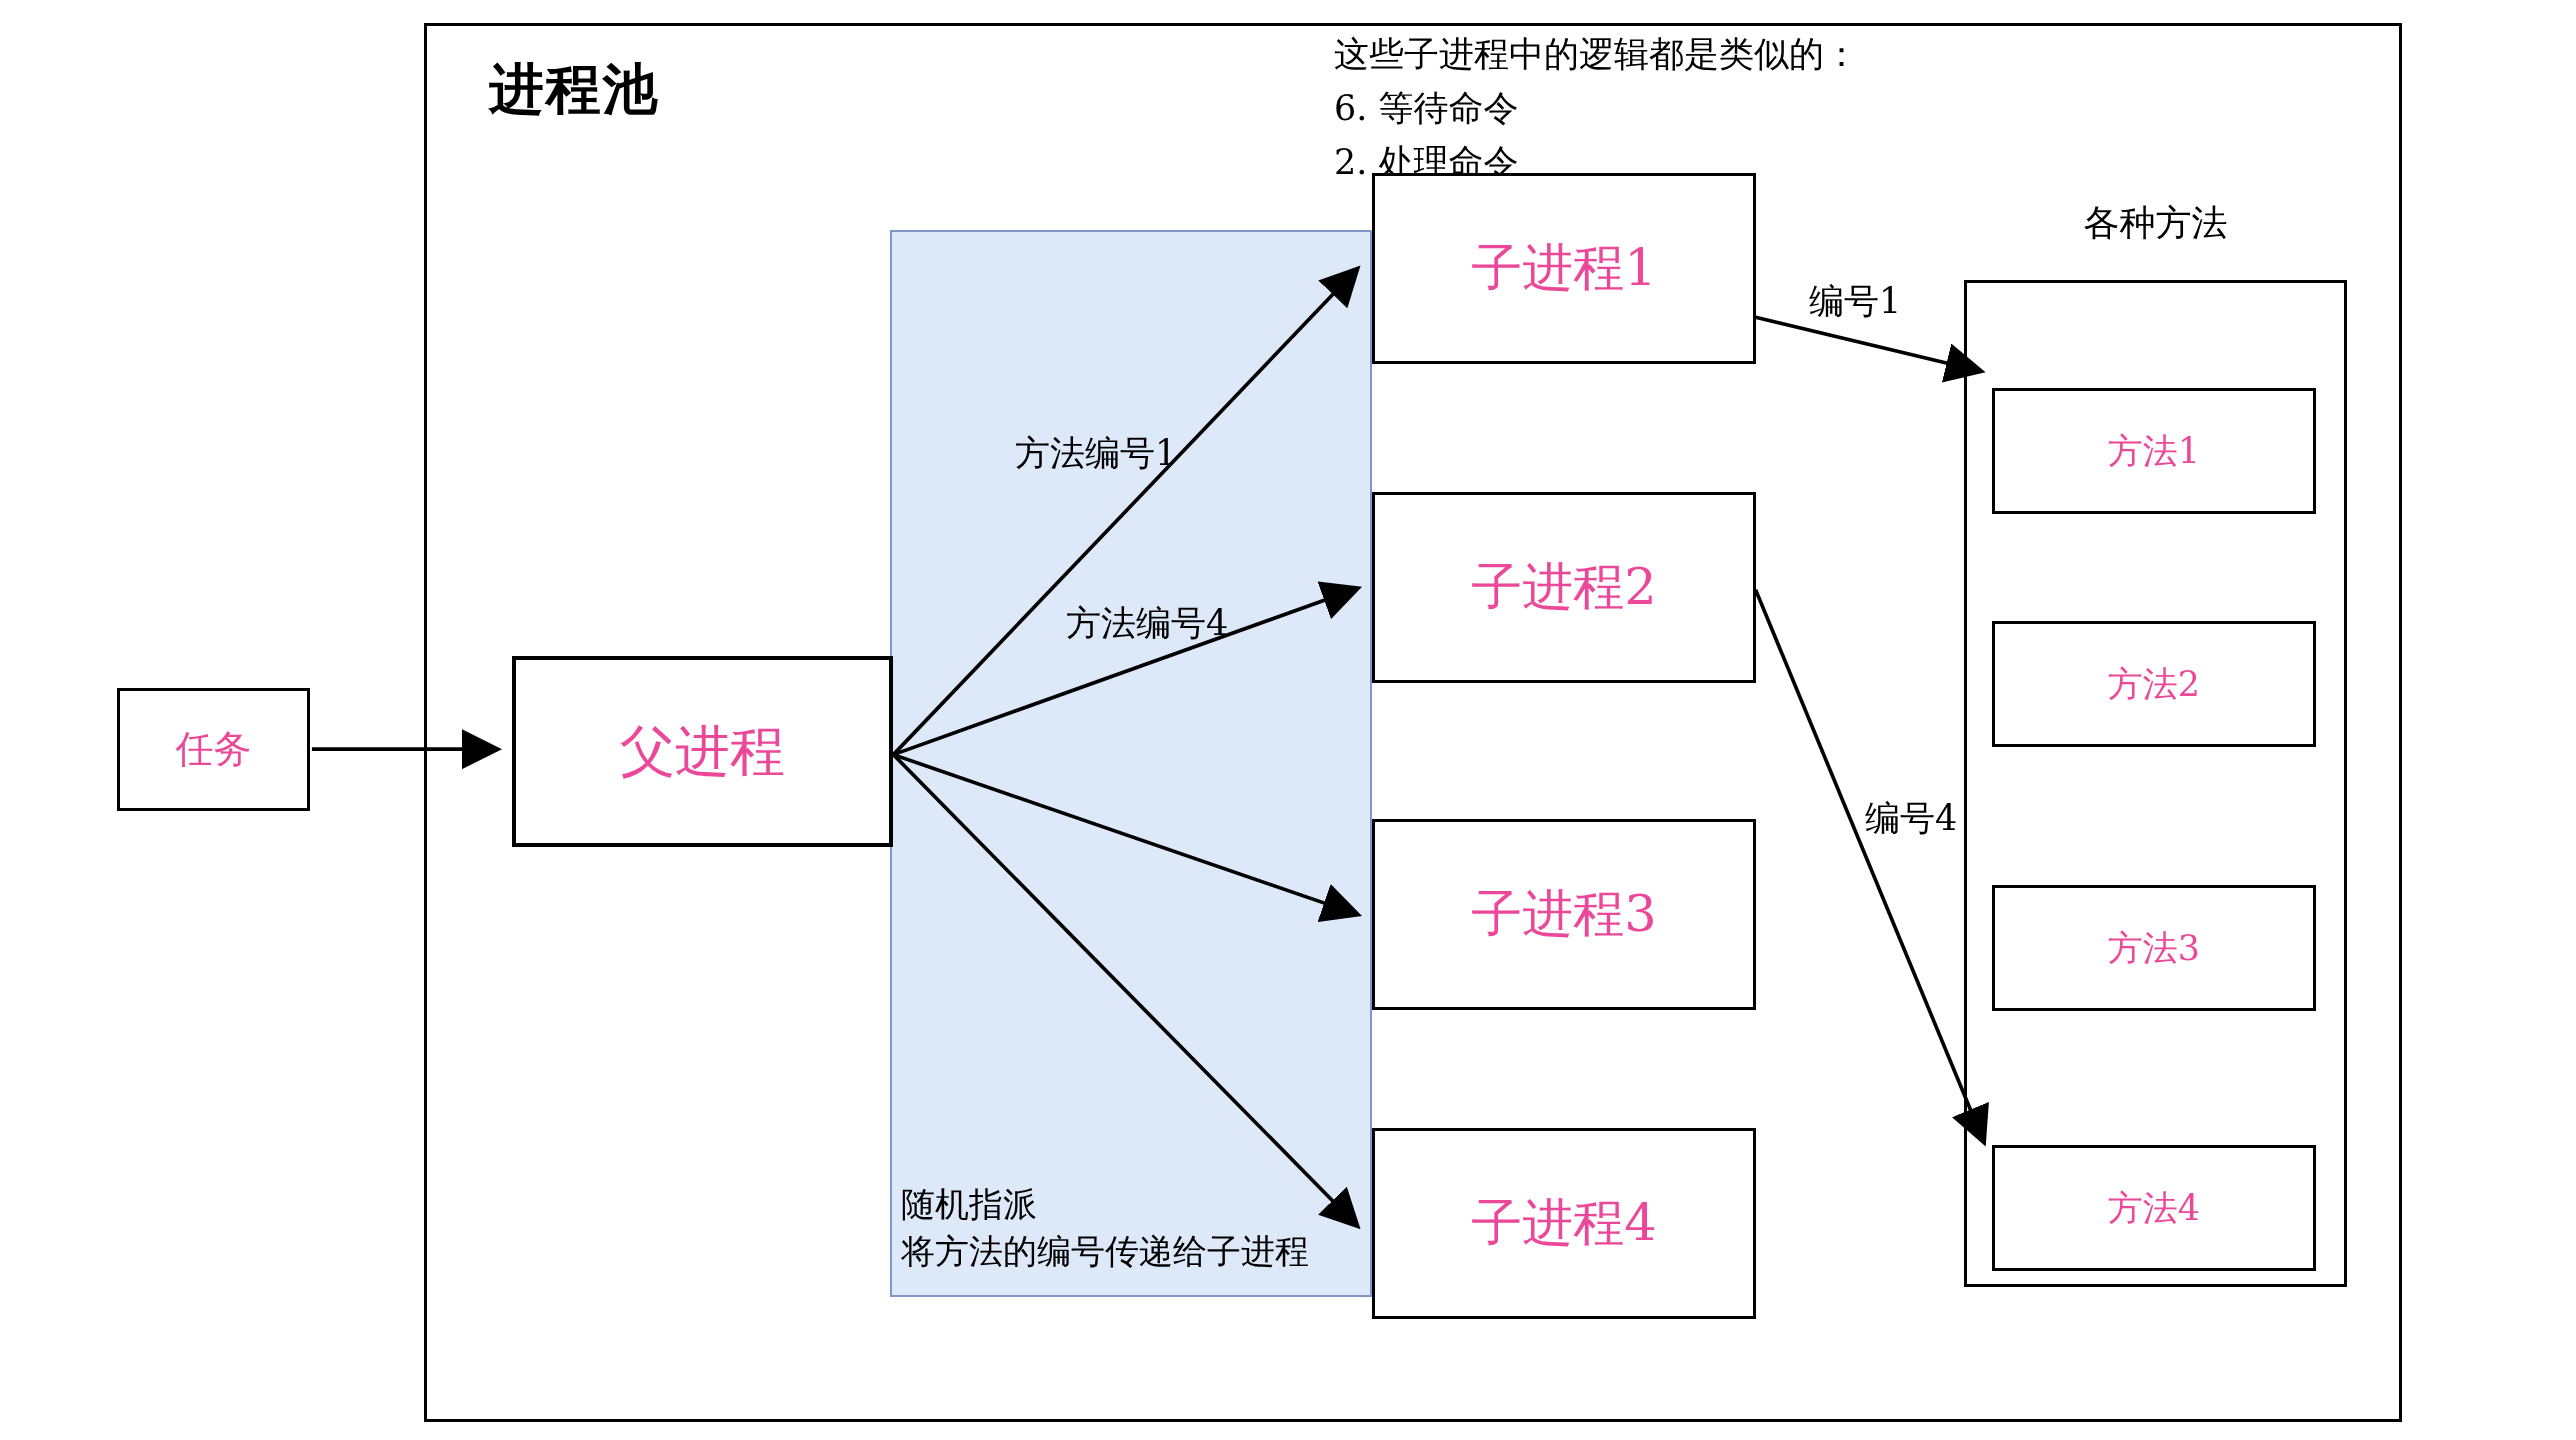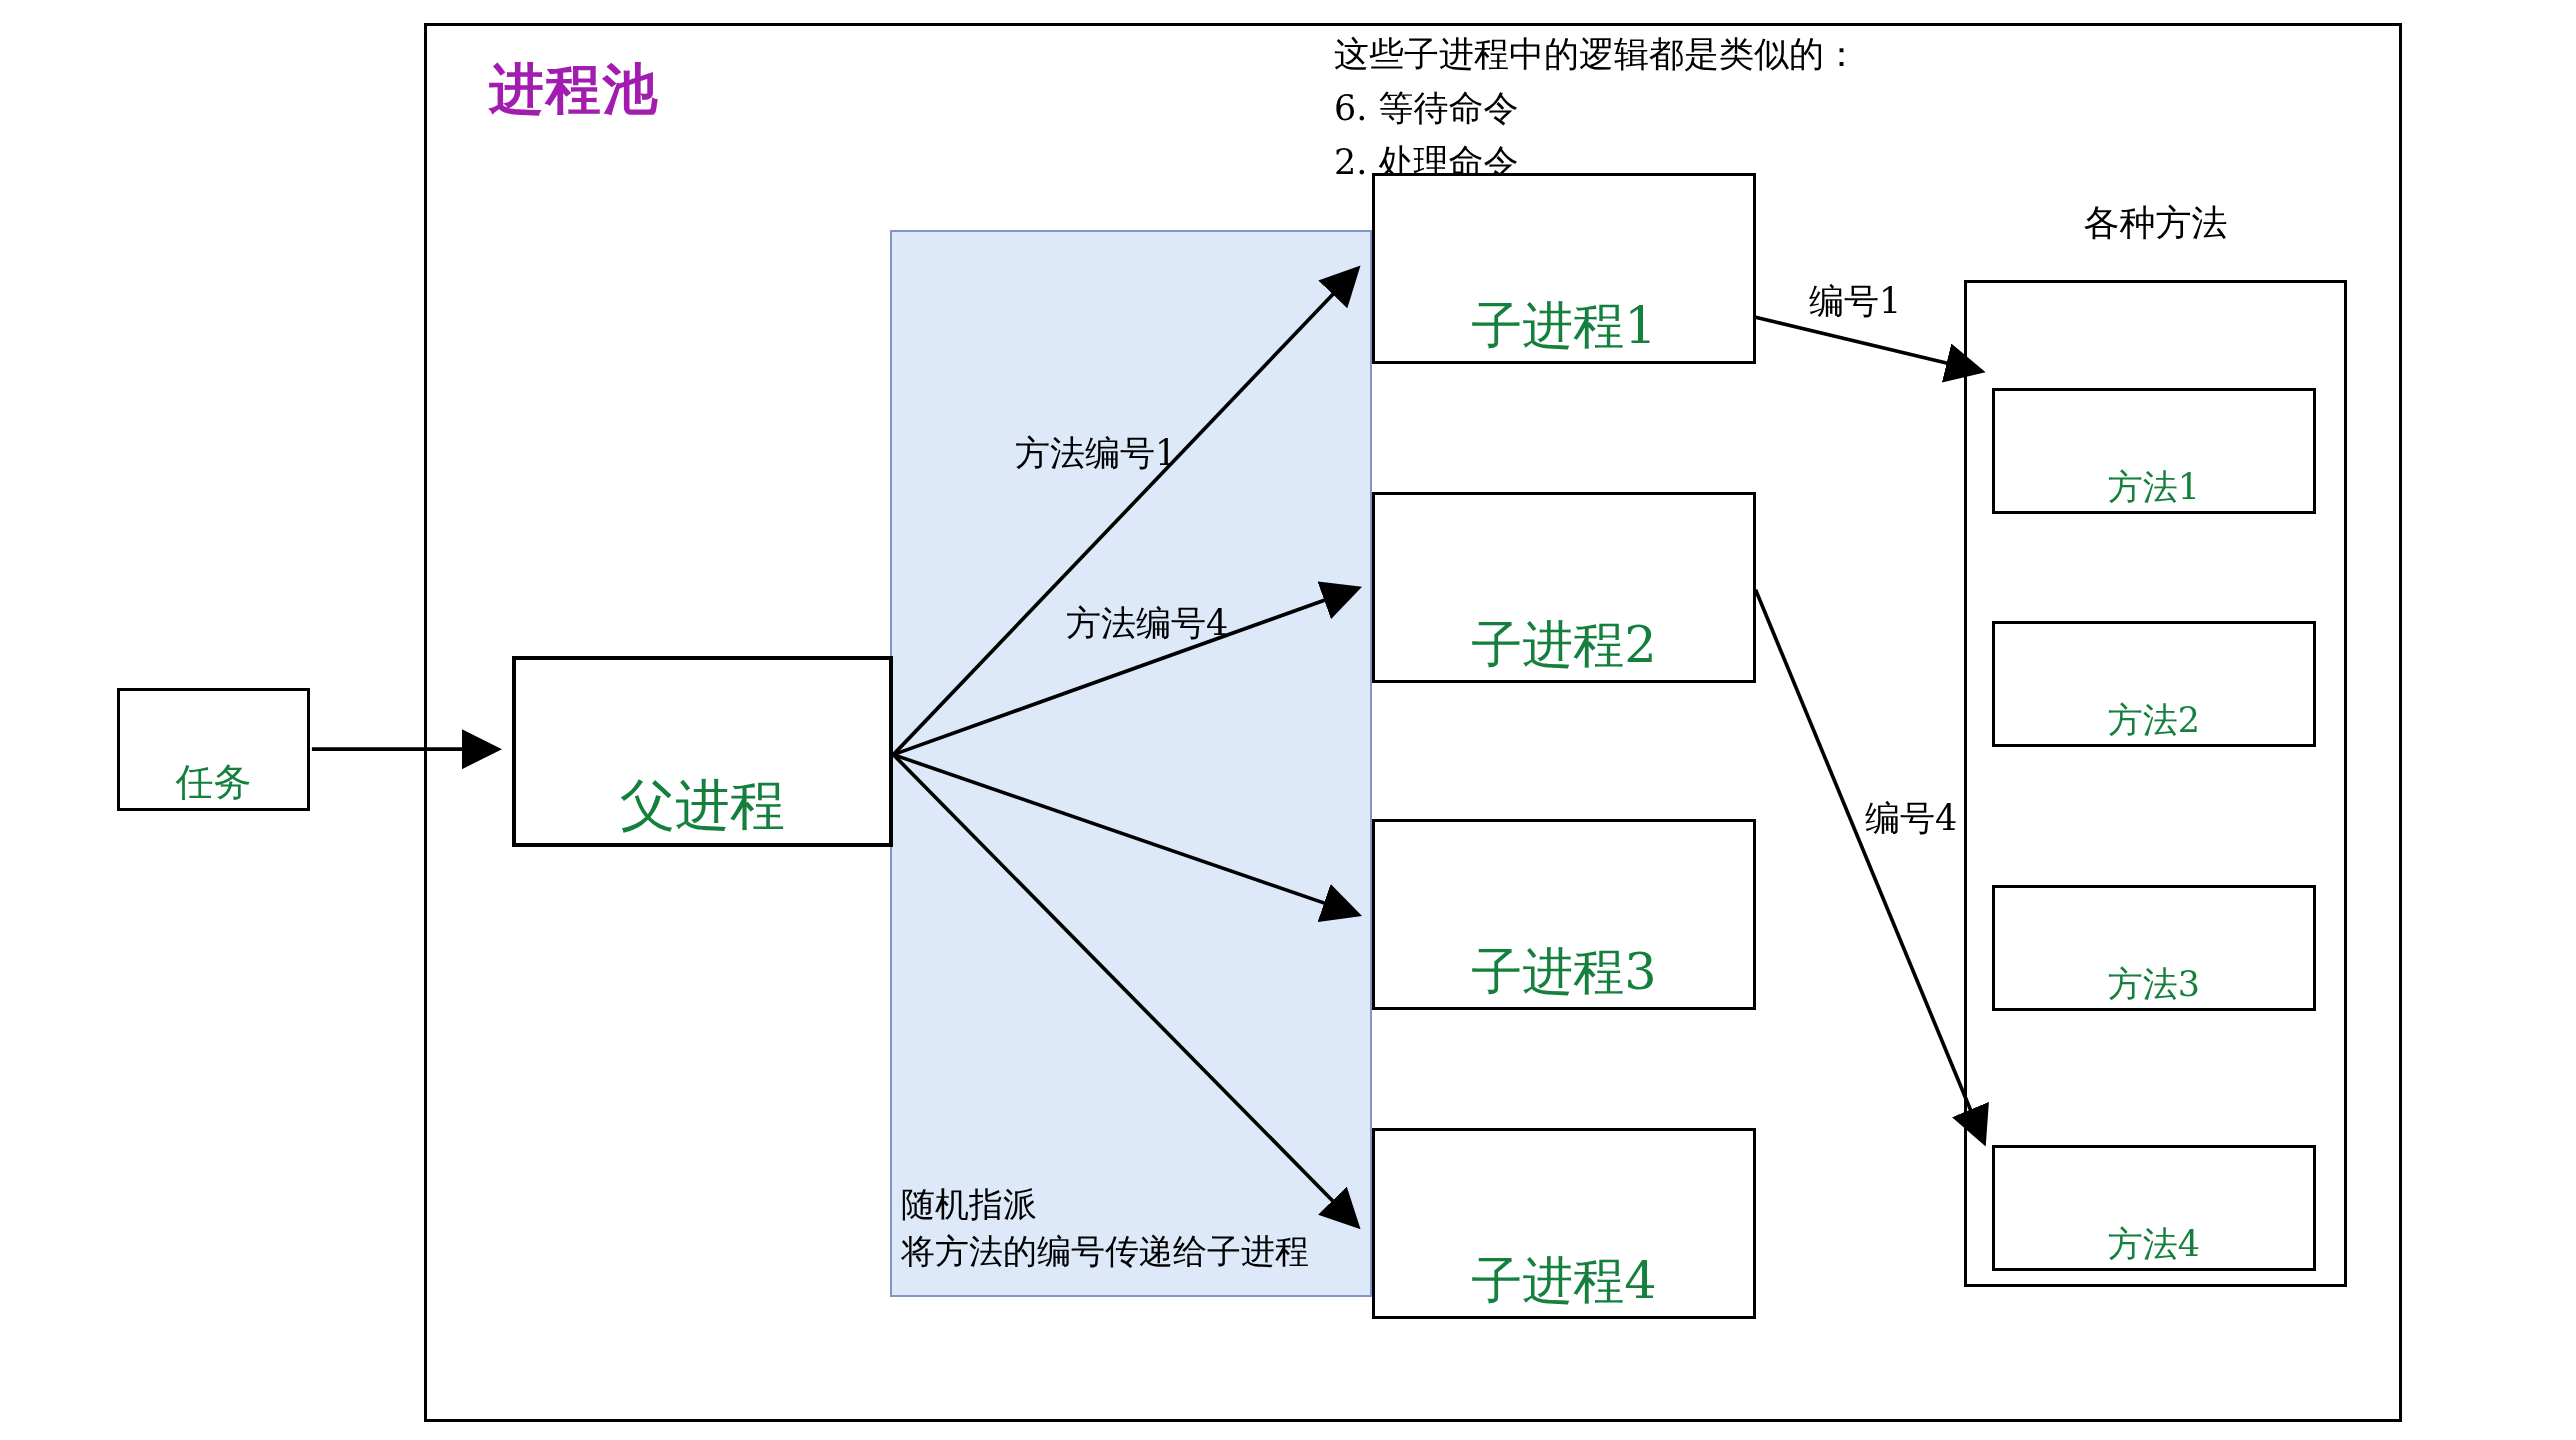--- a/index.html
+++ b/index.html
@@ -16,29 +16,29 @@
     border: 3.6px solid #000; box-sizing: border-box; background: transparent; z-index: 2;
   }
   .pool-shade {
     position: absolute; left: 890px; top: 230px; width: 482px; height: 1067px;
     background: #dde8f8; border: 2.7px solid #8096c8; box-sizing: border-box; z-index: 0;
   }
   svg.wires { position: absolute; left: 0; top: 0; z-index: 1; }
 
   .diagram-title {
     position: absolute; left: 489px; top: 53px; z-index: 2;
-    font-size: 55px; font-weight: 700; color: #a21caf; letter-spacing: 1.8px;
+    font-size: 55px; font-weight: 700; color: #000000; letter-spacing: 1.8px;
   }
   .note { position: absolute; z-index: 2; color: #000; }
   .top-note { left: 1334px; top: 27px; font-size: 35px; line-height: 54px; }
   .pool-note { left: 901px; top: 1181px; font-size: 34px; line-height: 47px; z-index: 2; }
 
   .box {
     position: absolute; background: #ffffff; border: 3.6px solid #000; box-sizing: border-box;
-    display: flex; align-items: flex-end; justify-content: center; z-index: 3; color: #15803d;
+    display: flex; align-items: center; justify-content: center; z-index: 3; color: #ec4899;
   }
   .task-box  { left: 117px; top: 688px; width: 193px; height: 123px; font-size: 38px; }
   .parent-box{ left: 512px; top: 656px; width: 381px; height: 191px; font-size: 55px; border-width: 4.6px; }
   .child-box { left: 1372px; width: 384px; height: 191px; font-size: 51px; }
   .child-1 { top: 173px; } .child-2 { top: 492px; } .child-3 { top: 819px; } .child-4 { top: 1128px; }
 
   .methods-container {
     position: absolute; left: 1964px; top: 280px; width: 383px; height: 1007px;
     border: 3.6px solid #000; box-sizing: border-box; background: transparent; z-index: 2;
   }

